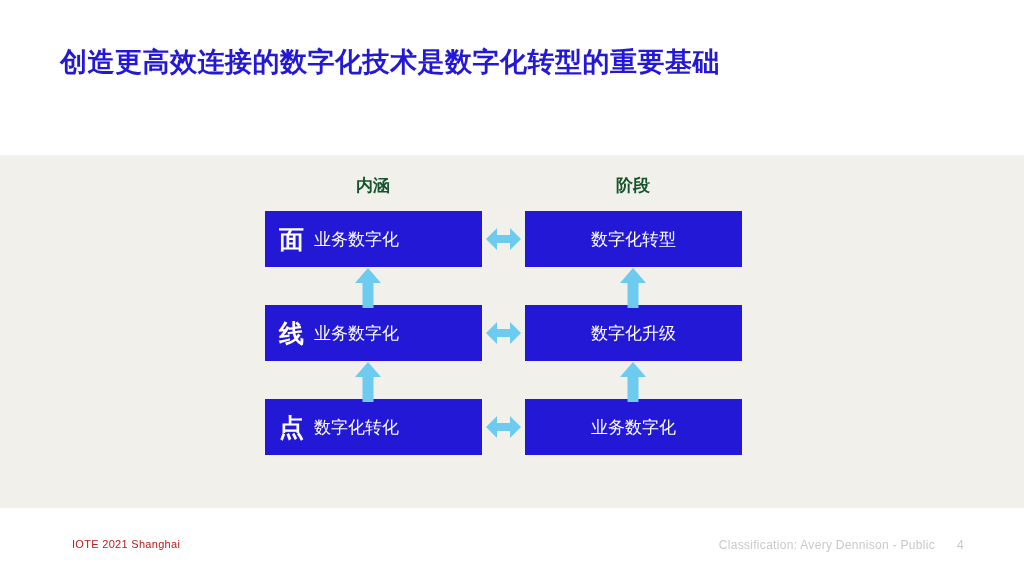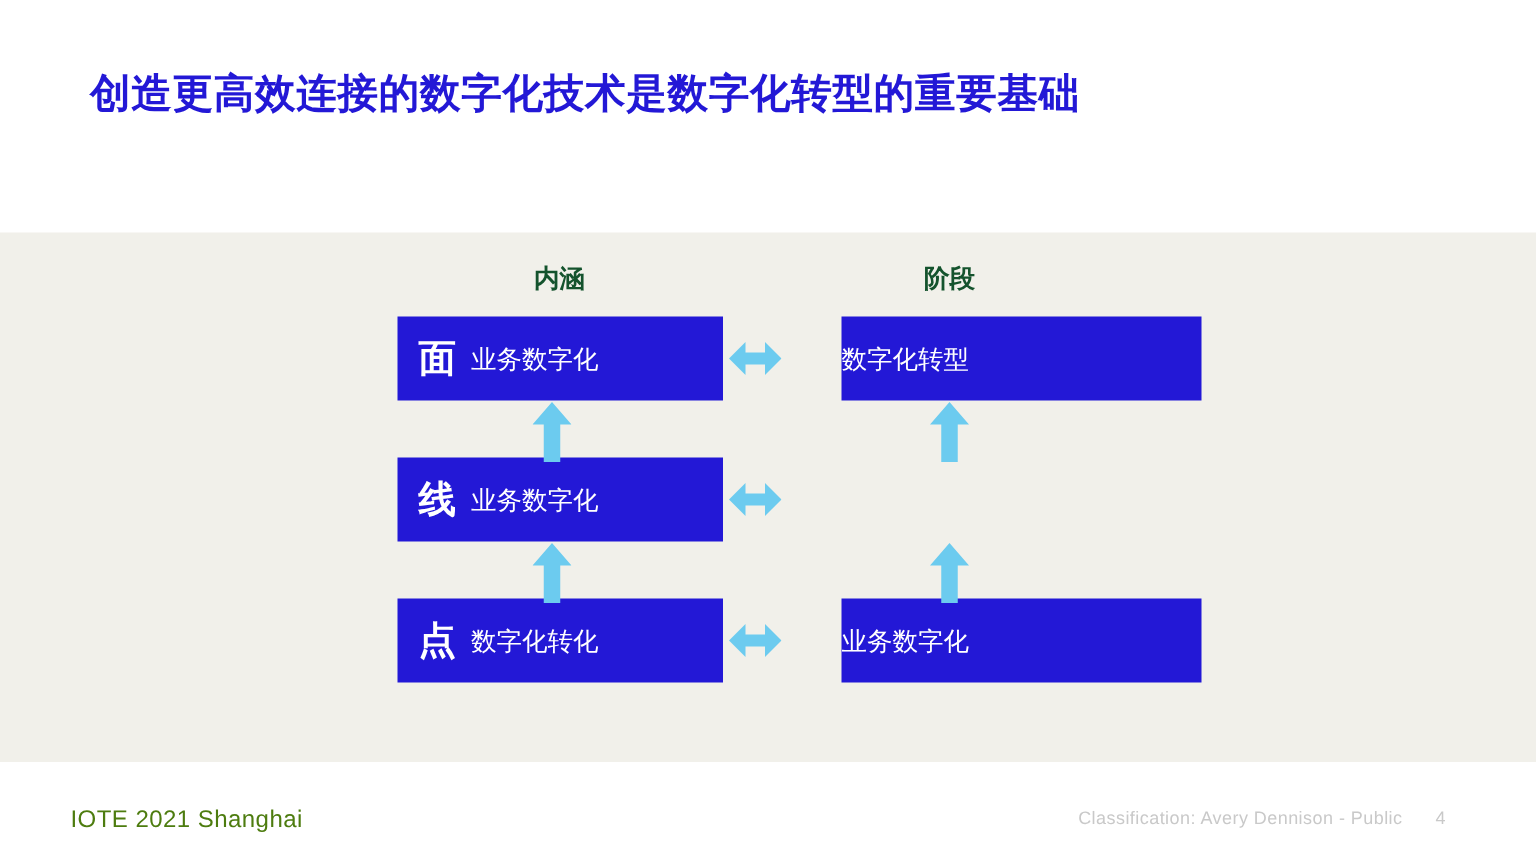--- a/index.html
+++ b/index.html
@@ -81,23 +81,22 @@
     display: flex;
     align-items: center;
   }
   .box.left {
     left: 265px;
     width: 217px;
     padding-left: 14px;
   }
   .box.right {
     left: 525px;
-    width: 240px;
-    justify-content: flex-start;
-    margin-left: 36px;
+    width: 217px;
+    justify-content: center;
   }
 
   .box-code {
     color: #ffffff;
     font-size: 25px;
     font-weight: bold;
     line-height: 1;
     margin-right: 10px;
     flex: 0 0 auto;
   }
@@ -128,24 +127,24 @@
   }
   .v-arrow svg { display: block; }
   .v-arrow.c-left  { left: 355px; }
   .v-arrow.c-right { left: 620px; }
   .v-arrow.gap0 { top: 268px; }
   .v-arrow.gap1 { top: 362px; }
 
   
   .footer-left {
     position: absolute;
-    left: 47px;
+    left: 72px;
     top: 538px;
-    font-size: 16px;
-    color: #4d7c0f;
+    font-size: 11px;
+    color: #b91c1c;
     letter-spacing: 0.3px;
     white-space: nowrap;
   }
   .footer-right {
     position: absolute;
     right: 60px;
     top: 538px;
     display: flex;
     align-items: center;
     gap: 22px;
@@ -186,20 +185,23 @@
   <div class="row r1">
     <div class="box left">
       <span class="box-code">线</span>
       <span class="box-label">业务数字化</span>
     </div>
     <div class="h-arrow">
       <svg width="35" height="30" viewBox="0 0 35 30" xmlns="http://www.w3.org/2000/svg">
         <polygon points="0,15 11,4 11,11 24,11 24,4 35,15 24,26 24,19 11,19 11,26" fill="#6ccbef"></polygon>
       </svg>
     </div>
+    <div class="box right">
+      <span class="box-label">数字化升级</span>
+    </div>
   </div>
 
   <div class="row r2">
     <div class="box left">
       <span class="box-code">点</span>
       <span class="box-label">数字化转化</span>
     </div>
     <div class="h-arrow">
       <svg width="35" height="30" viewBox="0 0 35 30" xmlns="http://www.w3.org/2000/svg">
         <polygon points="0,15 11,4 11,11 24,11 24,4 35,15 24,26 24,19 11,19 11,26" fill="#6ccbef"></polygon>

